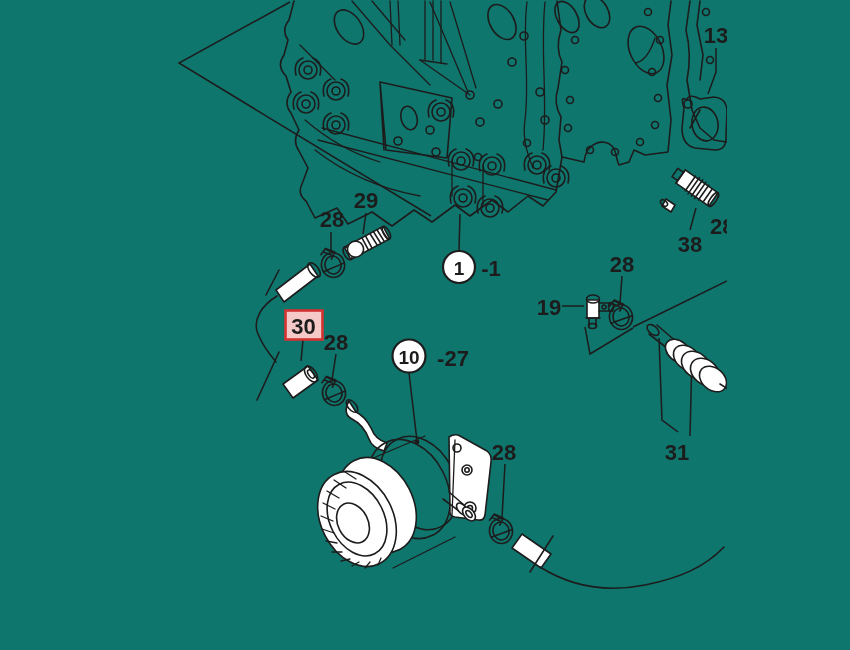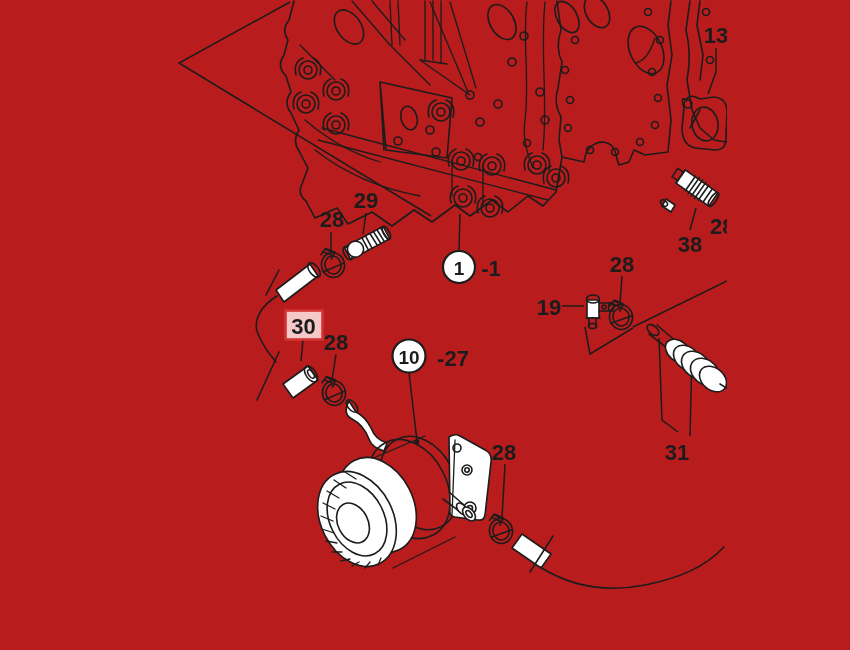--- a/index.html
+++ b/index.html
@@ -1,16 +1,16 @@
 <!DOCTYPE html>
 <html><head>
 <meta charset="utf-8">
 <style>
   html,body{margin:0;padding:0;background:#ffffff;}
-  .stage{position:relative;width:850px;height:650px;background:#b91c1c;overflow:hidden;
+  .stage{position:relative;width:850px;height:650px;background:#0f766e;overflow:hidden;
          font-family:"Liberation Sans",sans-serif;}
   .clip{position:absolute;left:0;top:0;width:727px;height:650px;overflow:hidden;}
   svg{display:block;}
   svg text{font-family:"Liberation Sans",sans-serif;font-weight:700;font-size:22px;fill:#1c1c1c;}
   svg .circnum{font-size:19px;}
   svg .art{stroke:#1c1c1c;fill:none;stroke-width:1.6;stroke-linejoin:round;stroke-linecap:round;}
   svg .thin{stroke-width:1.3;}
   svg .lead{stroke:#1c1c1c;stroke-width:1.5;fill:none;}
   svg .fillw{fill:#ffffff;}
 </style>

